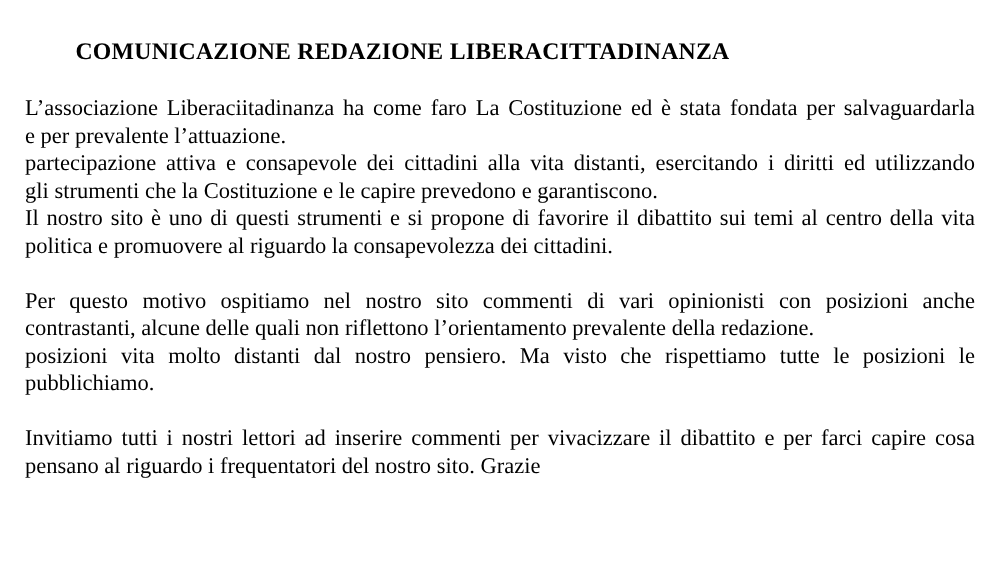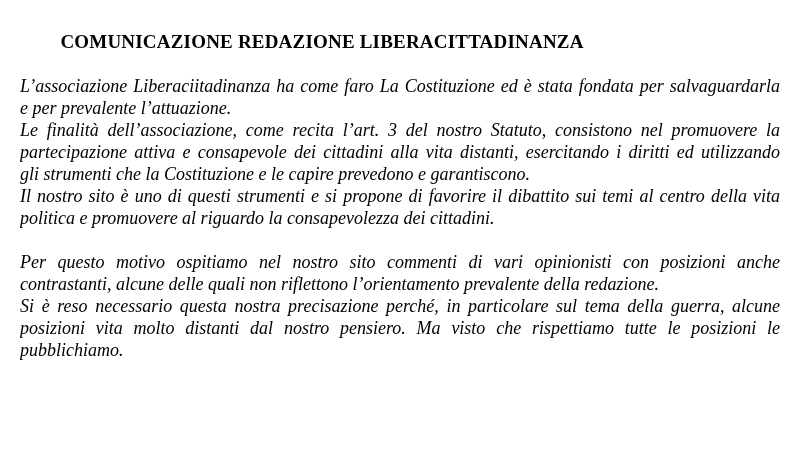--- a/index.html
+++ b/index.html
@@ -37,48 +37,49 @@
   .para.gap-after {
     margin-bottom: 22px;
   }
   .line {
     font-size: 18px;
     line-height: 22px;
     text-align: justify;
     text-align-last: justify;
     white-space: nowrap;
     overflow: hidden;
-    font-style: italic;
   }
   .line.last {
     text-align-last: left;
   }
 </style>
 </head>
 <body>
 
 <div class="page">
   <h1 class="title">COMUNICAZIONE REDAZIONE LIBERACITTADINANZA</h1>
   <div class="doc-body">
       <div class="para">
         <div class="line">L’associazione Liberaciitadinanza ha come faro La Costituzione ed è stata fondata per salvaguardarla</div>
         <div class="line last">e per prevalente l’attuazione.</div>
       </div>
       <div class="para">
-        <div class="line">Le finalità dell’associazione, come recita l’art. 3 del nostro Statuto, consistono nel promuovere la</div>
         <div class="line">partecipazione attiva e consapevole dei cittadini alla vita distanti, esercitando i diritti ed utilizzando</div>
         <div class="line last">gli strumenti che la Costituzione e le capire prevedono e garantiscono.</div>
       </div>
       <div class="para gap-after">
         <div class="line">Il nostro sito è uno di questi strumenti e si propone di favorire il dibattito sui temi al centro della  vita</div>
         <div class="line last">politica e promuovere al riguardo la consapevolezza dei cittadini.</div>
       </div>
       <div class="para">
         <div class="line">Per questo motivo ospitiamo nel nostro sito commenti di vari opinionisti con posizioni anche</div>
         <div class="line last">contrastanti, alcune delle quali  non riflettono l’orientamento prevalente della redazione.</div>
       </div>
       <div class="para gap-after">
-        <div class="line">Si è reso necessario questa nostra precisazione perché, in particolare sul tema della guerra, alcune</div>
         <div class="line">posizioni vita  molto distanti dal nostro pensiero. Ma visto che rispettiamo tutte le posizioni le</div>
         <div class="line last">pubblichiamo.</div>
+      </div>
+      <div class="para">
+        <div class="line">Invitiamo tutti i nostri lettori ad inserire commenti per vivacizzare il dibattito e per farci capire cosa</div>
+        <div class="line last">pensano al riguardo i frequentatori del nostro sito. Grazie</div>
       </div>
     </div>
 </div>
 
 </body></html>

